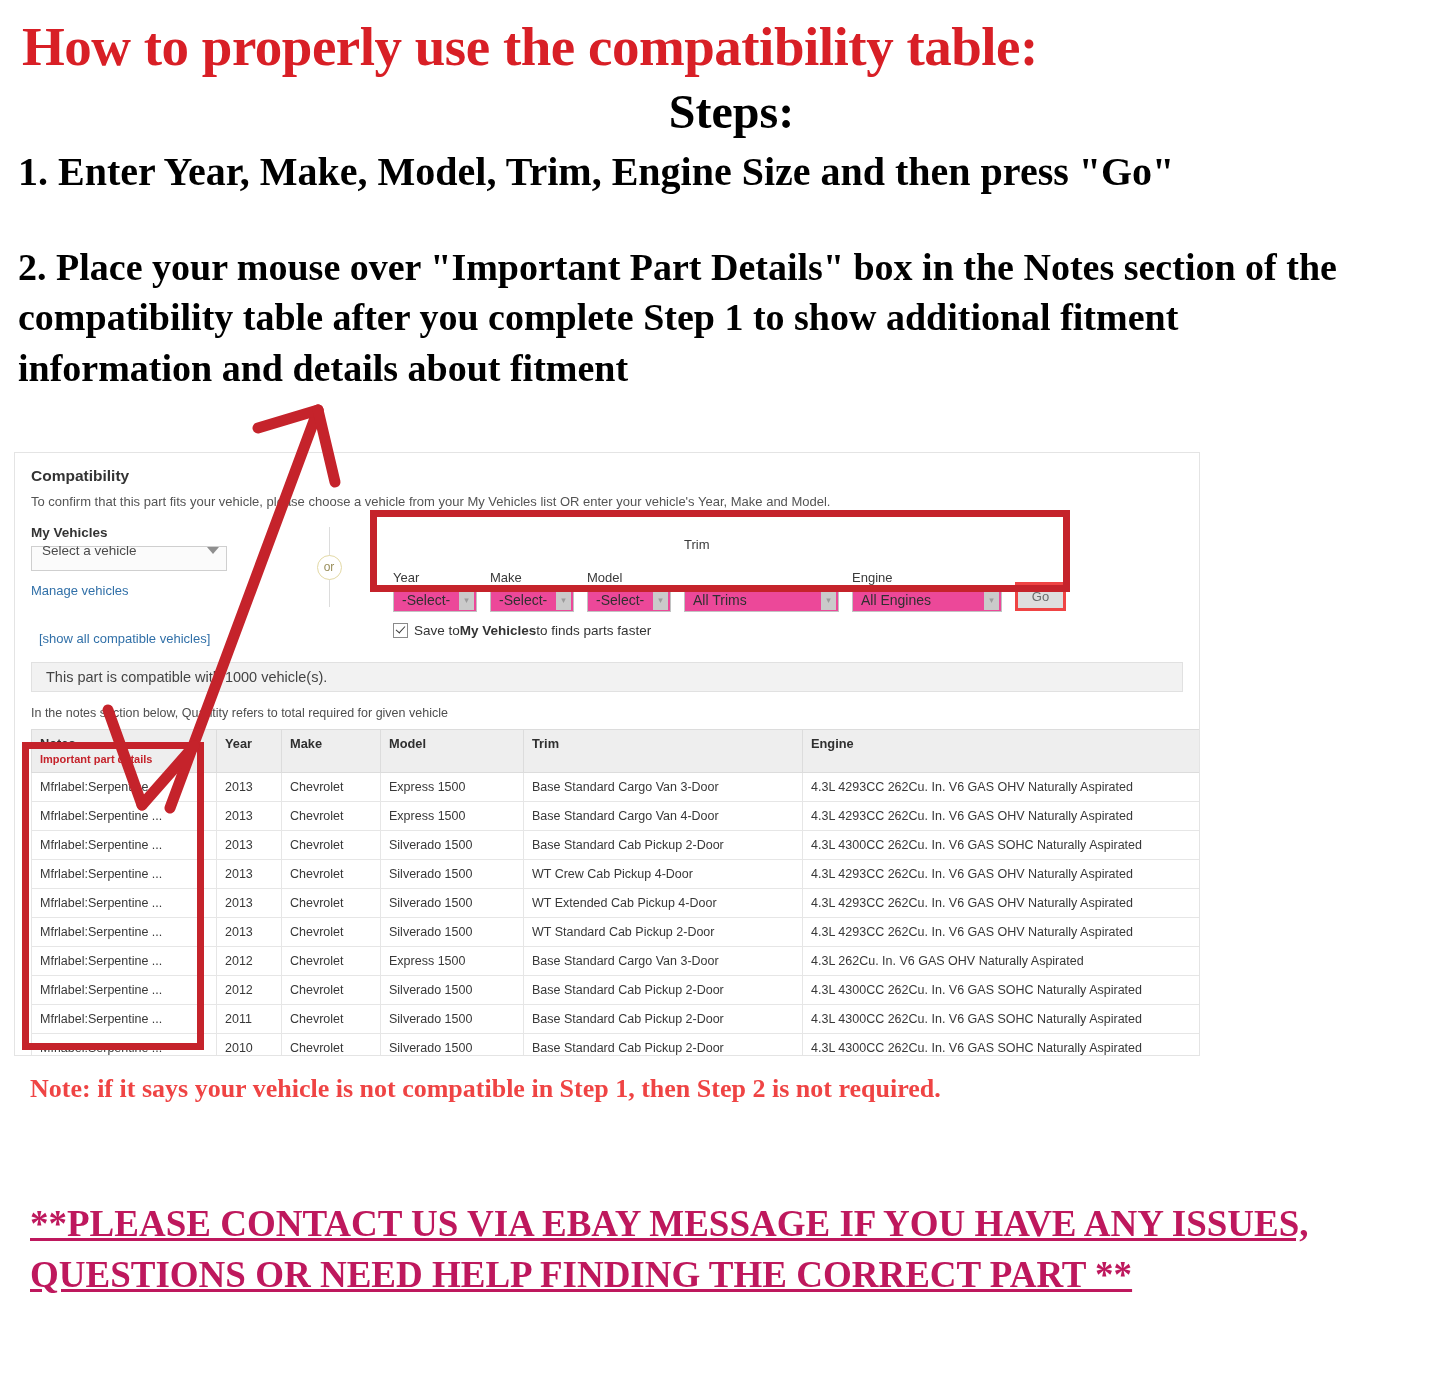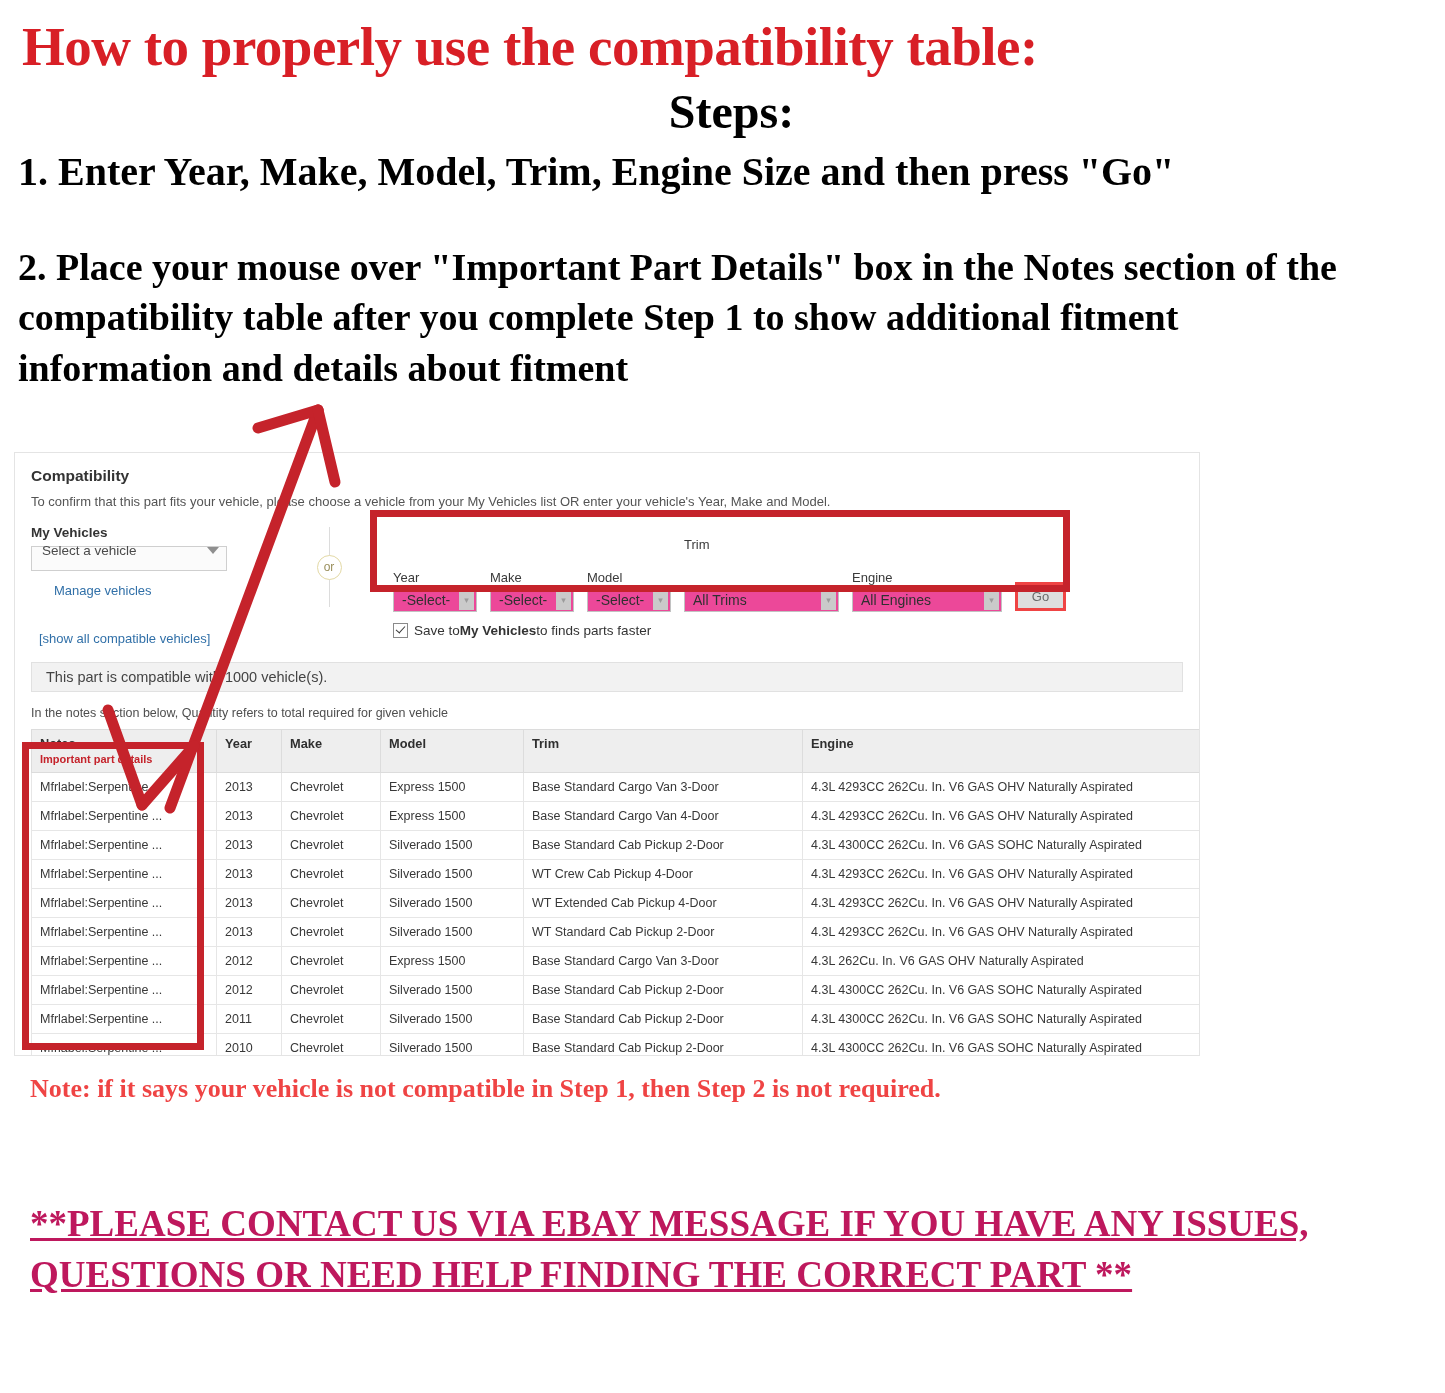--- a/index.html
+++ b/index.html
@@ -110,21 +110,20 @@
   .caret-down {
     width: 0; height: 0;
     border-left: 6px solid transparent;
     border-right: 6px solid transparent;
     border-top: 7px solid #8f8f8f;
   }
   .manage-link {
     font-size: 13px;
     color: #3170a8;
     margin-top: 12px;
-    margin-left: 23px;
   }
 
   
   .or-sep {
     width: 80px;
     position: relative;
     height: 88px;
     display: flex;
     align-items: center;
     justify-content: center;

